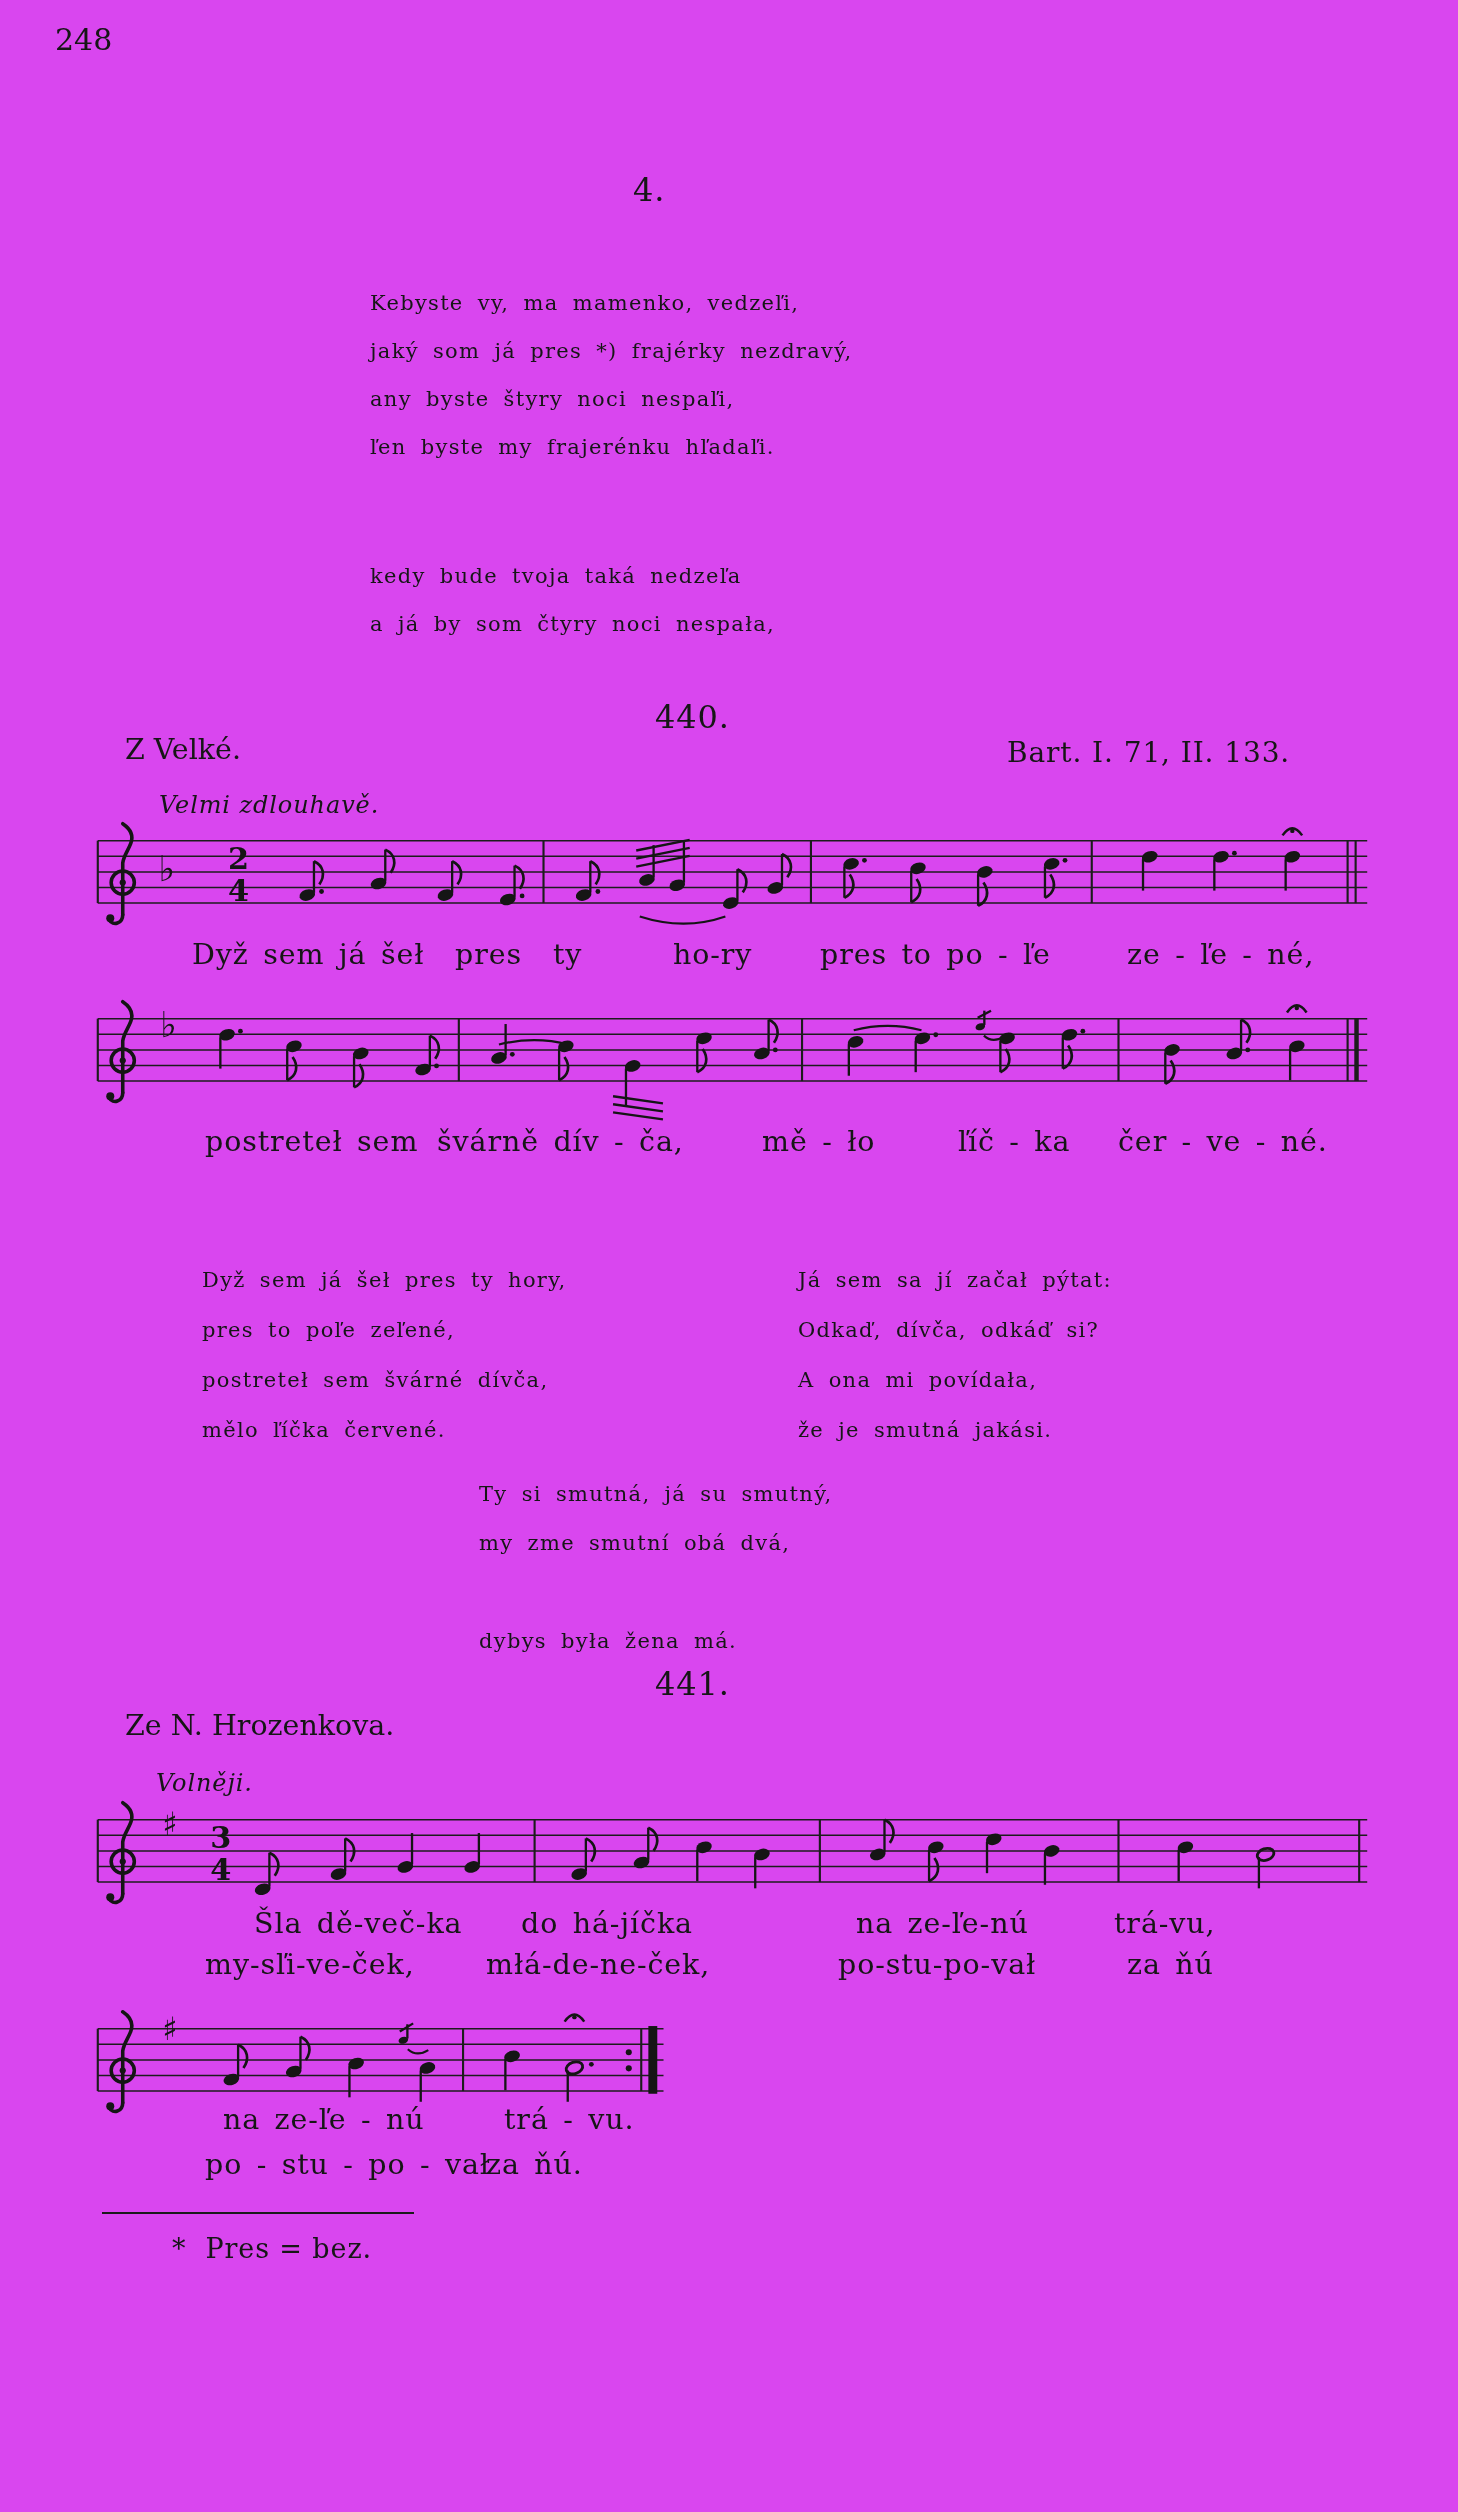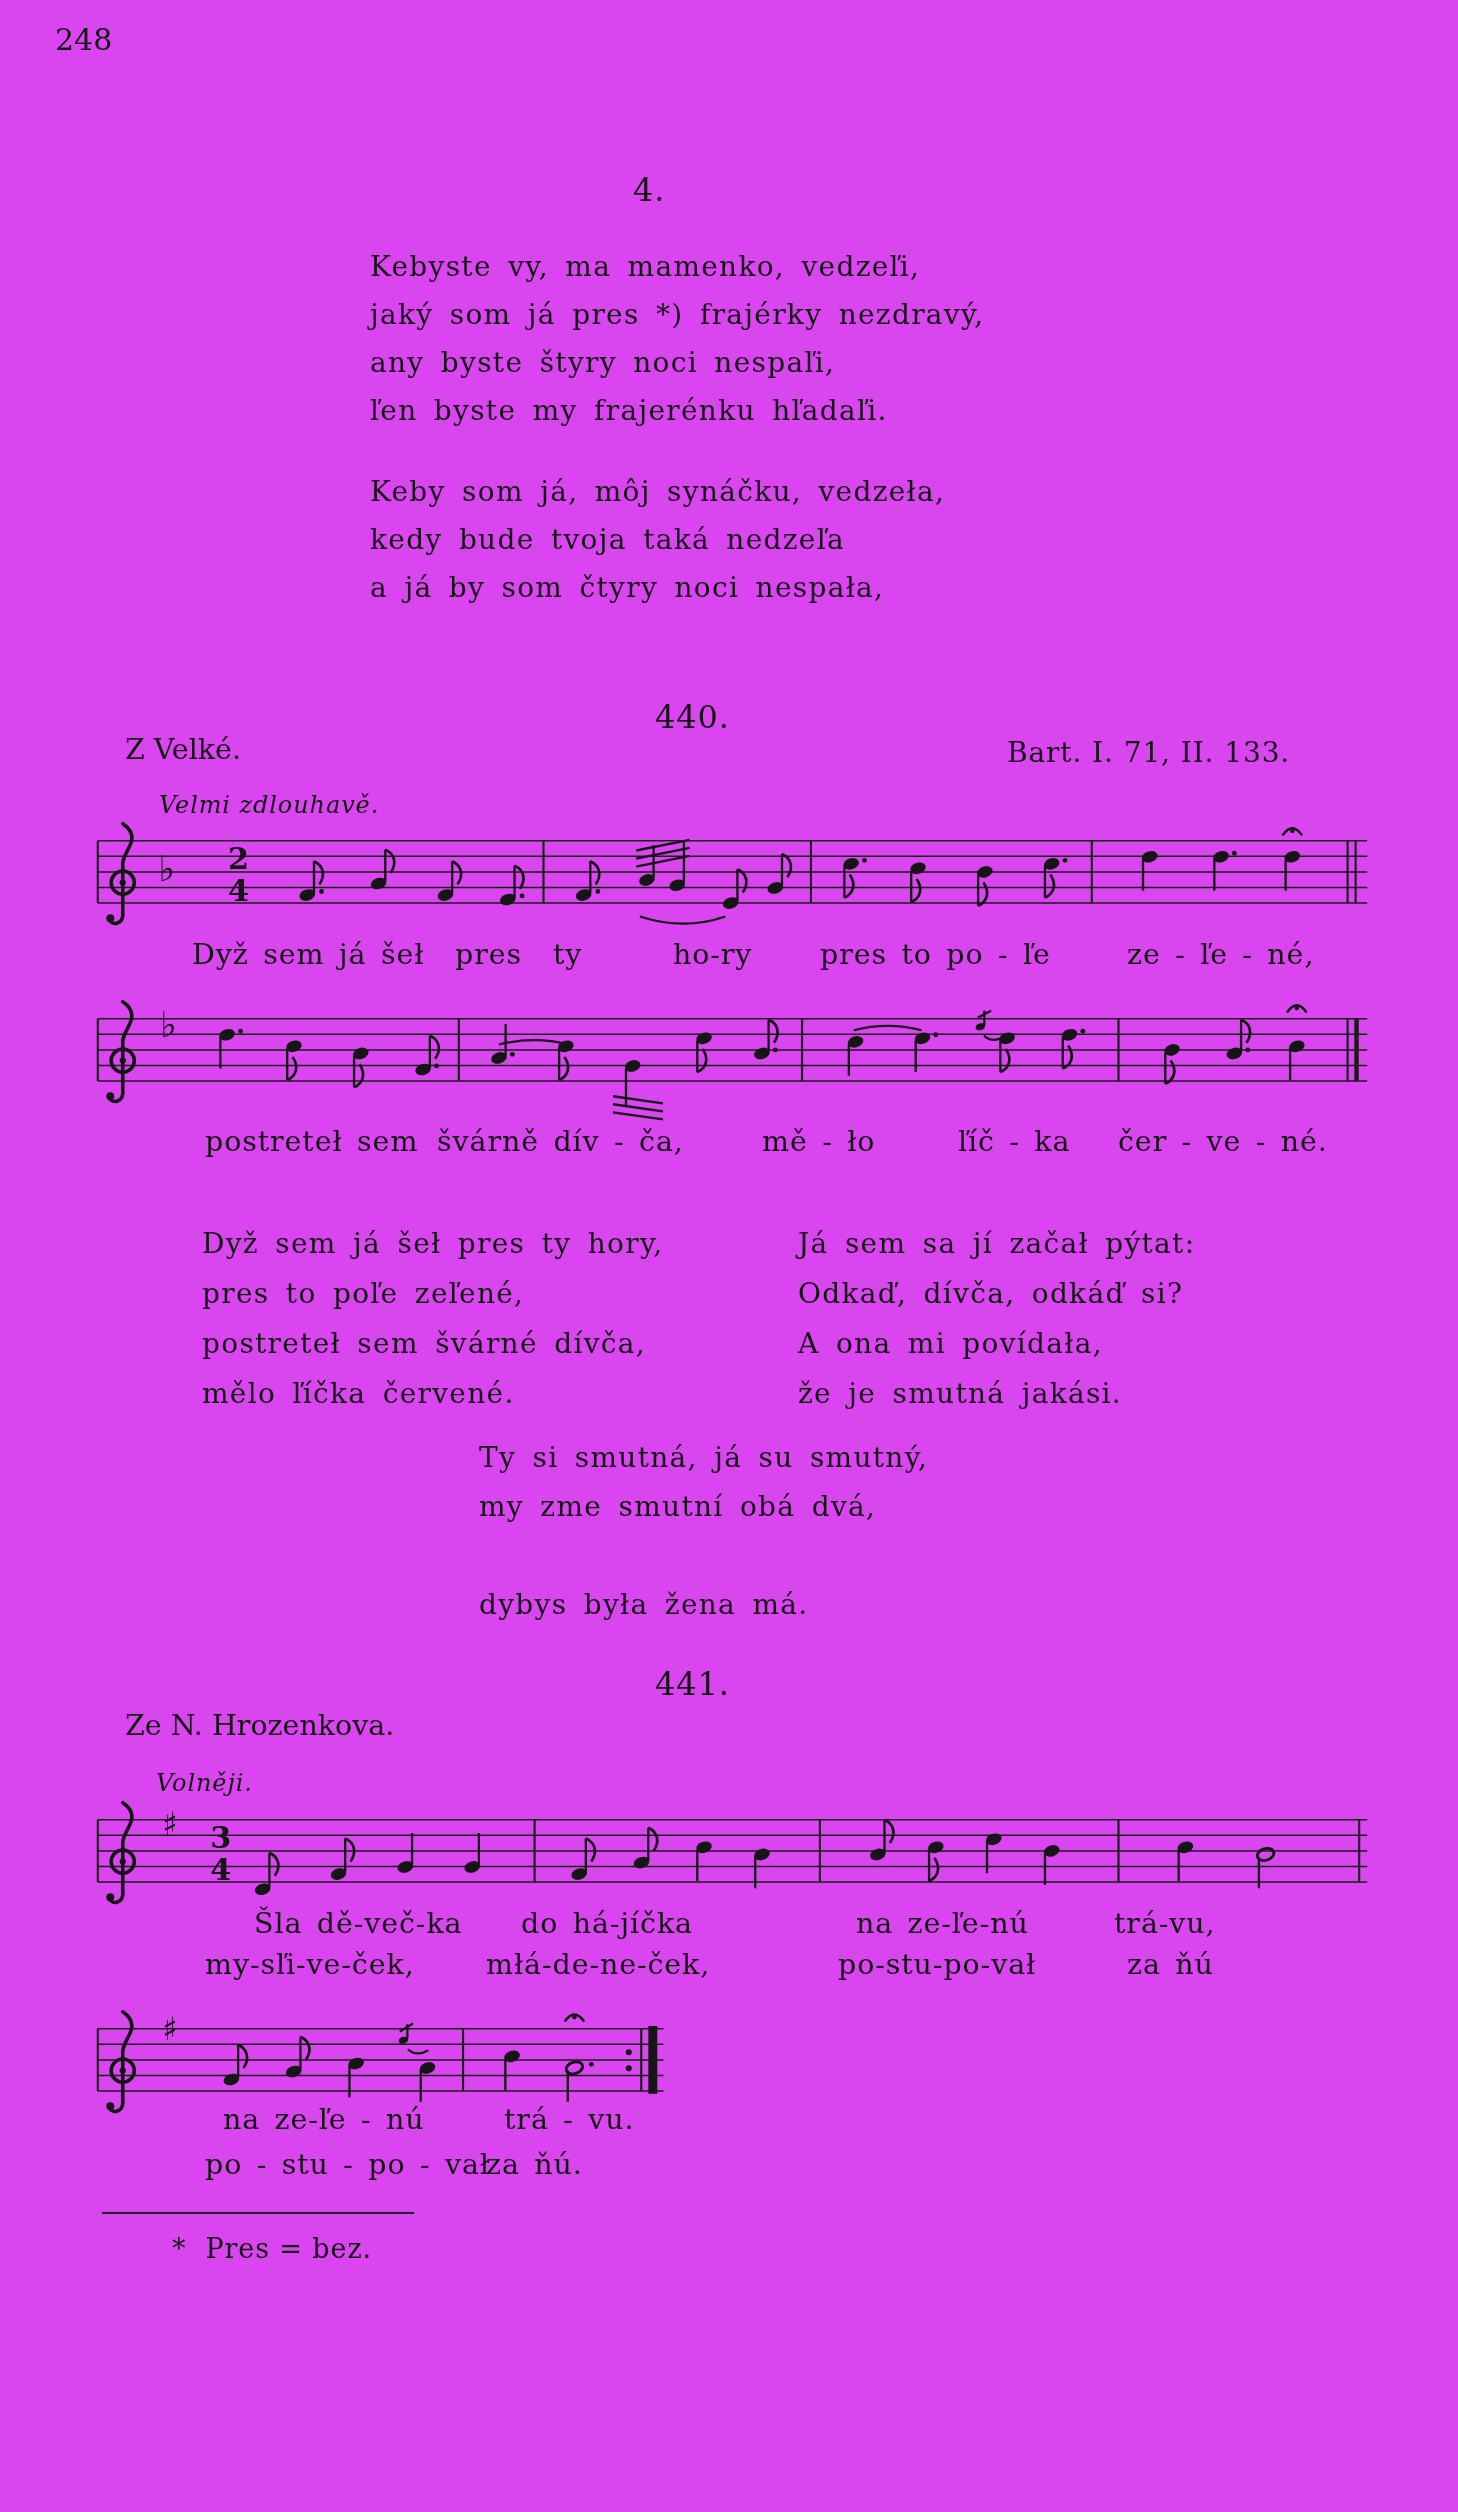--- a/index.html
+++ b/index.html
@@ -3,21 +3,21 @@
 <meta charset="utf-8">
 <style>
   html,body{margin:0;padding:0;background:#e8e8e6;}
   .page{
     position:relative;width:1459px;height:2512px;margin:0 auto;
     background:#d946ef;color:#161616;
     font-family:"DejaVu Serif","Liberation Serif",serif;
     overflow:hidden;
   }
   .abs{position:absolute;white-space:pre;}
-  .body-line{font-size:28px;letter-spacing:1.3px;word-spacing:6.2px;}
+  .body-line{font-size:21px;letter-spacing:1.3px;word-spacing:6.2px;margin-top:41px;}
   .lyr{font-size:28.5px;letter-spacing:0.9px;word-spacing:4.5px;}
   .head-num{font-size:32px;letter-spacing:0.9px;}
   .origin{font-size:28.5px;}
   .refr{font-size:28px;letter-spacing:0.9px;}
   .tempo{font-size:24px;font-style:italic;letter-spacing:0.9px;}
   .pageno{font-size:30px;}
   .footnote{font-size:27px;letter-spacing:0.9px;}
   .rule{position:absolute;background:#1a1a1a;height:1.8px;}
   svg.staff{position:absolute;overflow:visible;}
   svg.staff line.sl{stroke:#1c1c1c;stroke-width:1.7;}
@@ -45,21 +45,20 @@
 
   <div class="abs pageno" style="left:55px;top:22px;">248</div>
 
   <div class="abs head-num" style="left:633px;top:171px;">4.</div>
 
   <div class="abs body-line" style="left:370px;top:250px;">Kebyste vy, ma mamenko, vedzeľi,</div>
   <div class="abs body-line" style="left:370px;top:298px;">jaký som já pres *) frajérky nezdravý,</div>
   <div class="abs body-line" style="left:370px;top:346px;">any byste štyry noci nespaľi,</div>
   <div class="abs body-line" style="left:370px;top:394px;">ľen byste my frajerénku hľadaľi.</div>
 
-  <div class="abs body-line" style="left:370px;top:475px;">Keby som já, môj synáčku, vedzeła,</div>
   <div class="abs body-line" style="left:370px;top:523px;">kedy bude tvoja taká nedzeľa</div>
   <div class="abs body-line" style="left:370px;top:571px;">a já by som čtyry noci nespała,</div>
 
   <div class="abs head-num" style="left:655px;top:698px;">440.</div>
   <div class="abs origin" style="left:125px;top:733px;">Z Velké.</div>
   <div class="abs refr" style="left:1007px;top:736px;">Bart. I. 71, II. 133.</div>
   <div class="abs tempo" style="left:159px;top:791px;">Velmi zdlouhavě.</div>
 
   <svg class="staff" style="left:96px;top:829px;" width="1273" height="125" viewBox="0 0 1428 140">
     <line class="sl" x1="2" y1="13" x2="1426" y2="13"></line>

